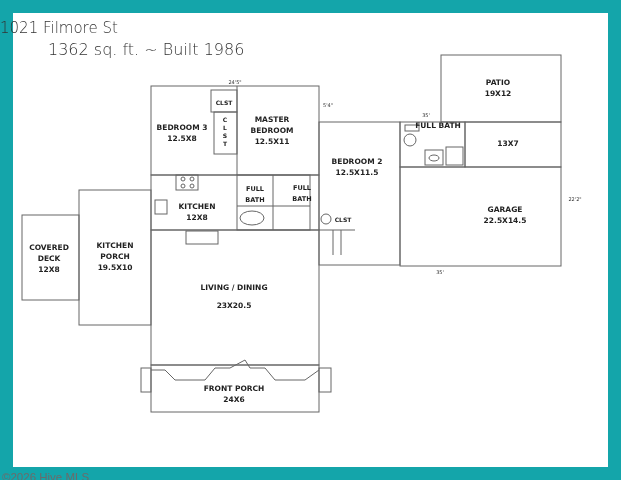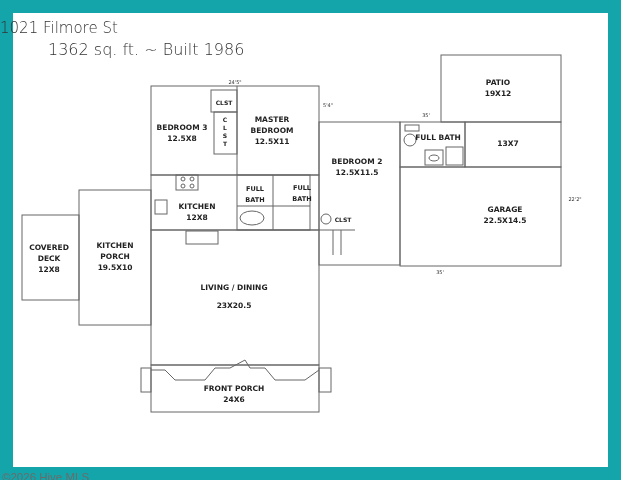--- a/index.html
+++ b/index.html
@@ -87,21 +87,21 @@
   <div>12.5X11</div>
 </div>
 <div class="lbl" style="left:357px;top:156px">
   <div>BEDROOM 2</div>
   <div>12.5X11.5</div>
 </div>
 <div class="lbl" style="left:498px;top:77px">
   <div>PATIO</div>
   <div>19X12</div>
 </div>
-<div class="lbl" style="left:438px;top:132px">FULL BATH</div>
+<div class="lbl" style="left:438px;top:120px">FULL BATH</div>
 <div class="lbl" style="left:508px;top:138px">13X7</div>
 <div class="lbl" style="left:505px;top:204px">
   <div>GARAGE</div>
   <div>22.5X14.5</div>
 </div>
 <div class="lbl" style="left:197px;top:201px">
   <div>KITCHEN</div>
   <div>12X8</div>
 </div>
 <div class="lbl" style="left:255px;top:184px;font-size:6.5px">

